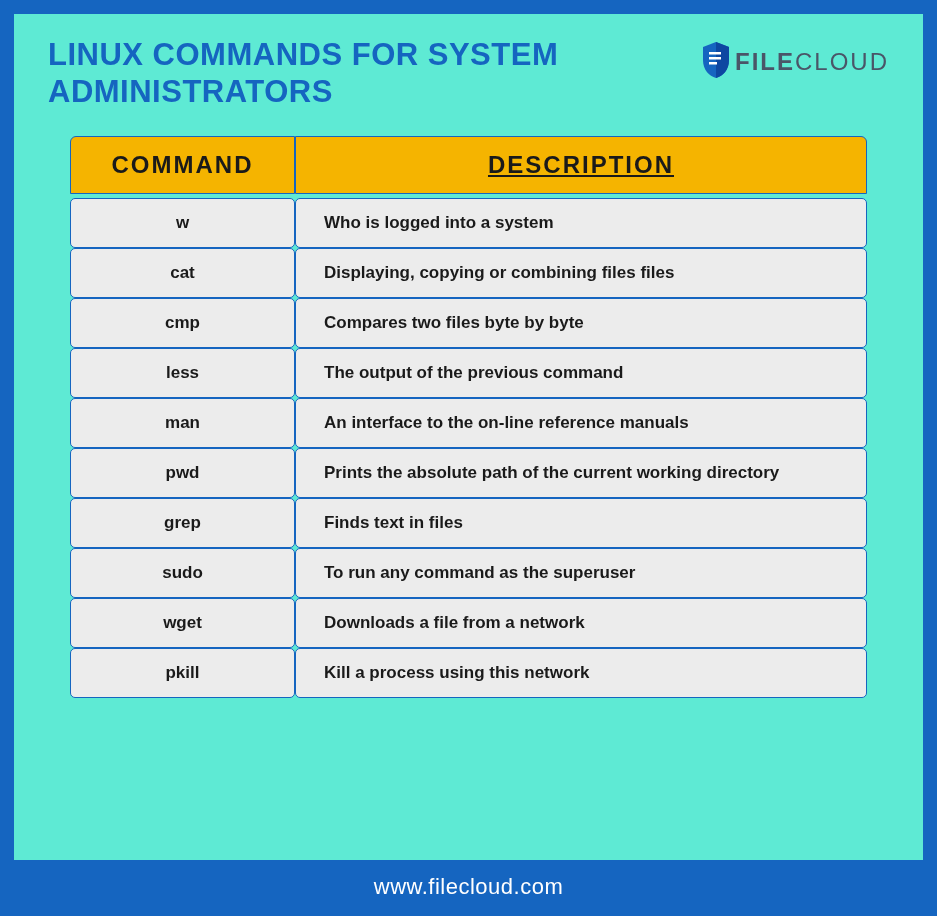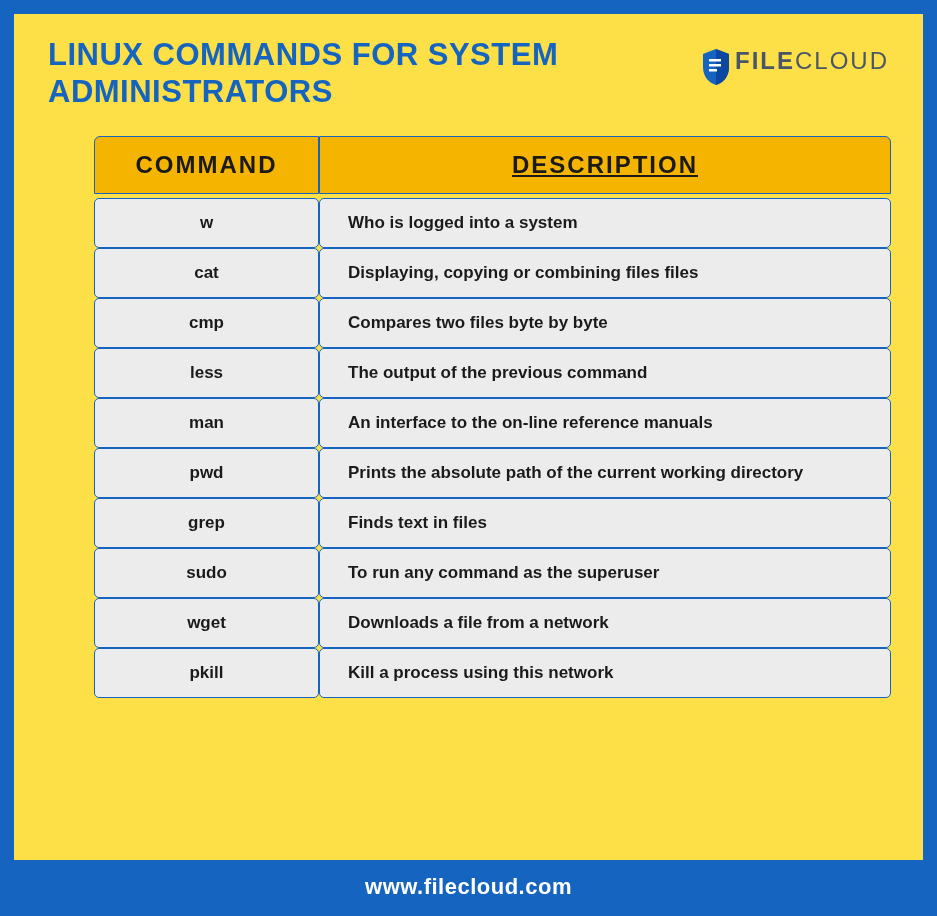--- a/index.html
+++ b/index.html
@@ -6,60 +6,59 @@
   body {
     font-family: Arial, Helvetica, sans-serif;
     background: #fff;
     width: 937px;
     height: 916px;
   }
   .outer {
     width: 937px;
     height: 916px;
     border: 14px solid #1565c0;
-    background: #fde047;
+    background: #5eead4;
     display: flex;
     flex-direction: column;
   }
   .header {
     display: flex;
     justify-content: space-between;
     align-items: flex-start;
     padding: 22px 34px 8px 34px;
   }
   .title {
     color: #1565c0;
     font-weight: 900;
     font-size: 31px;
     line-height: 1.2;
     letter-spacing: 0.5px;
     max-width: 560px;
   }
   .logo {
     display: flex;
-    align-items: flex-start;
+    align-items: center;
     gap: 2px;
-    margin-top: 11px;
+    margin-top: 4px;
   }
   .logo-text {
     color: #4a5568;
     font-size: 24px;
     letter-spacing: 2px;
     font-weight: 400;
   }
   .logo-text .bold { font-weight: 700; }
   .content {
     flex: 1;
     padding: 18px 56px 10px 56px;
   }
   .table {
     width: 100%;
     border-collapse: separate;
     border-spacing: 0;
-    margin-left: 24px;
   }
   .thead-row th {
     background: #f5b400;
     color: #1a1a1a;
     font-weight: 700;
     font-size: 24px;
     letter-spacing: 2px;
     padding: 14px 10px;
     border: 1px solid #1565c0;
     text-align: center;
@@ -96,21 +95,21 @@
   tbody::before {
     content: "";
     display: table-row;
     height: 4px;
   }
   .footer {
     background: #1565c0;
     color: #fff;
     text-align: center;
     font-size: 22px;
-    font-weight: 700;
+    font-weight: 400;
     padding: 14px 0 2px 0;
     letter-spacing: 0.5px;
   }
 </style>
 </head>
 <body>
 
 <div class="outer">
 
   <div class="header">

